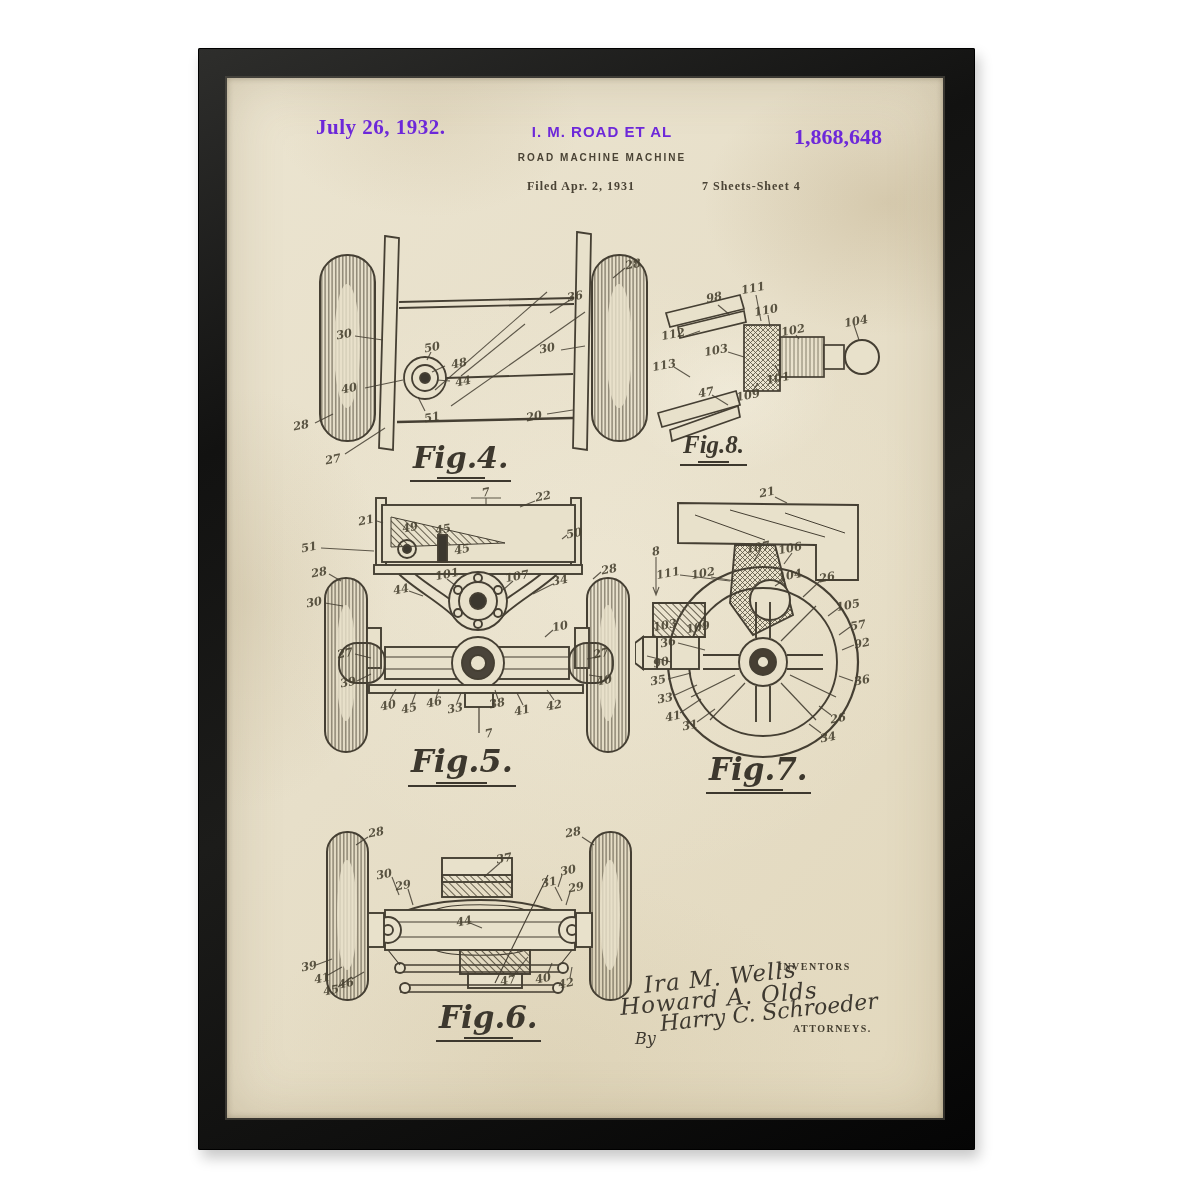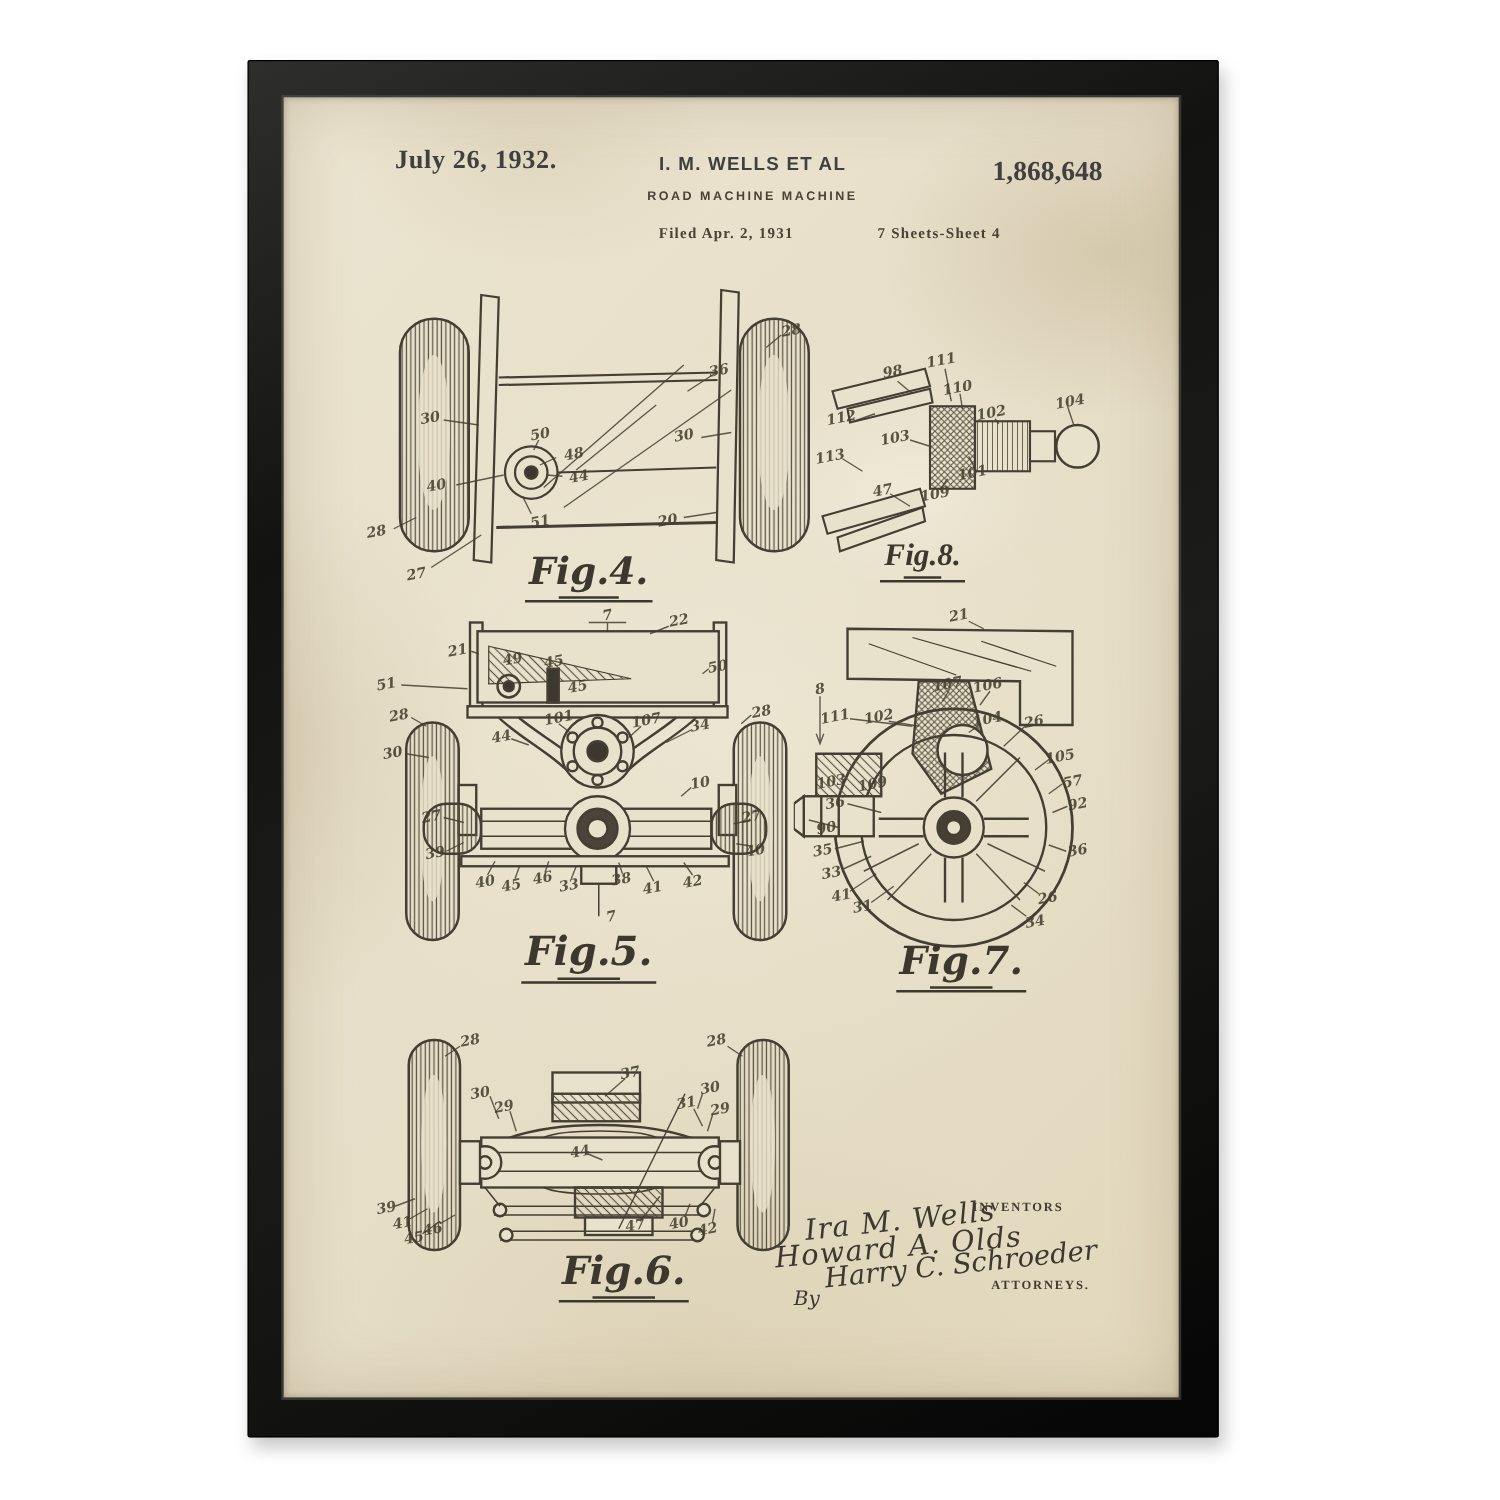--- a/index.html
+++ b/index.html
@@ -16,33 +16,33 @@
          background:
            radial-gradient(ellipse 260px 190px at 92% 12%, rgba(172,150,108,.30), transparent 70%),
            radial-gradient(ellipse 200px 300px at 3% 50%, rgba(185,168,130,.22), transparent 70%),
            radial-gradient(ellipse 420px 280px at 45% 96%, rgba(196,180,142,.20), transparent 72%),
            radial-gradient(ellipse 220px 140px at 28% 4%, rgba(198,182,148,.24), transparent 70%),
            radial-gradient(ellipse 160px 120px at 70% 30%, rgba(255,252,242,.30), transparent 70%),
            radial-gradient(ellipse 480px 420px at 52% 48%, rgba(250,246,232,.28), transparent 75%),
            linear-gradient(133deg,#ebe4d0 0%,#e7dfc9 45%,#e2d8bd 100%);
          box-shadow:0 0 0 2px rgba(88,84,74,.55), inset 0 0 55px rgba(112,92,52,.22), inset 0 0 6px rgba(40,30,10,.30);}
   
-  .txt{position:absolute;color:#404040;}
+  .txt{position:absolute;color:#6d28d9;}
   .date{left:316px;top:115px;font:700 21px "Liberation Serif",serif;letter-spacing:.5px;}
   .patnum{left:758px;top:124px;width:124px;text-align:right;font:700 22px "Liberation Serif",serif;}
   .author{left:498px;top:123px;width:208px;text-align:center;
           font:700 15px "Liberation Sans",sans-serif;letter-spacing:1px;}
   .invtitle{left:498px;top:152px;width:208px;text-align:center;
           font:700 10px "Liberation Sans",sans-serif;letter-spacing:2px;color:#4a4335;}
   .filed{left:527px;top:179px;font:700 12px "Liberation Serif",serif;letter-spacing:1px;color:#4a4335;}
   .sheet{left:702px;top:179px;font:700 12px "Liberation Serif",serif;letter-spacing:1px;color:#4a4335;}
   
   .fig{position:absolute;}
   .fig svg{display:block;}
-  .fig-caption{position:absolute;color:#3d382e;text-align:center;
+  .fig-caption{position:absolute;color:#3d382e;
                font-family:"DejaVu Serif",serif;font-style:italic;font-weight:700;}
   .fig-caption span{display:inline-block;border-bottom:2px solid currentColor;padding:0 3px 1px;}
   .fig-caption span::after{content:"";display:block;height:2px;background:currentColor;width:50%;margin:2px auto 0;}
   .cap4{left:410px;top:440px;width:122px;font-size:30px;}
   .cap8{left:680px;top:431px;width:116px;font-size:25px;font-family:Liberation Serif, serif;}
   .cap5{left:408px;top:742px;width:126px;font-size:32px;}
   .cap7{left:706px;top:751px;width:126px;font-size:31px;}
   .cap6{left:436px;top:999px;width:126px;font-size:31px;}
   
   .labels-layer{position:absolute;inset:0;pointer-events:none;}
@@ -62,21 +62,21 @@
 </style>
 </head>
 <body>
 
 <div class="scene">
   <div class="frame"></div>
   <div class="paper"></div>
 
   <div class="txt date">July 26, 1932.</div>
   <div class="txt patnum">1,868,648</div>
-  <div class="txt author">I. M. WELLS ET AL</div>
+  <div class="txt author">I. M. ROAD ET AL</div>
   <div class="txt invtitle">ROAD MACHINE MACHINE</div>
   <div class="txt filed">Filed Apr. 2, 1931</div>
   <div class="txt sheet">7 Sheets-Sheet 4</div>
 
   <div class="fig" style="left:285px;top:228px">
     <svg width="390" height="250" viewBox="0 0 390 250">
       <defs>
         <pattern id="f4v" width="3.5" height="6" patternUnits="userSpaceOnUse">
           <path d="M1.7 0V6" stroke="#5a5342" stroke-width="1"></path>
         </pattern>

